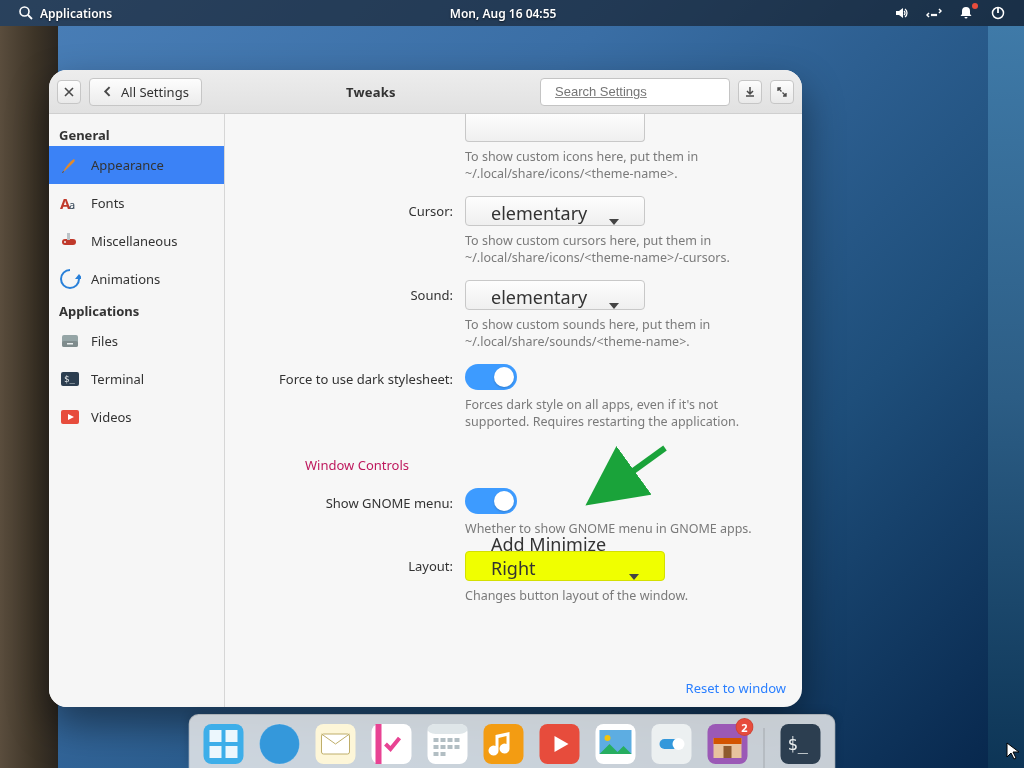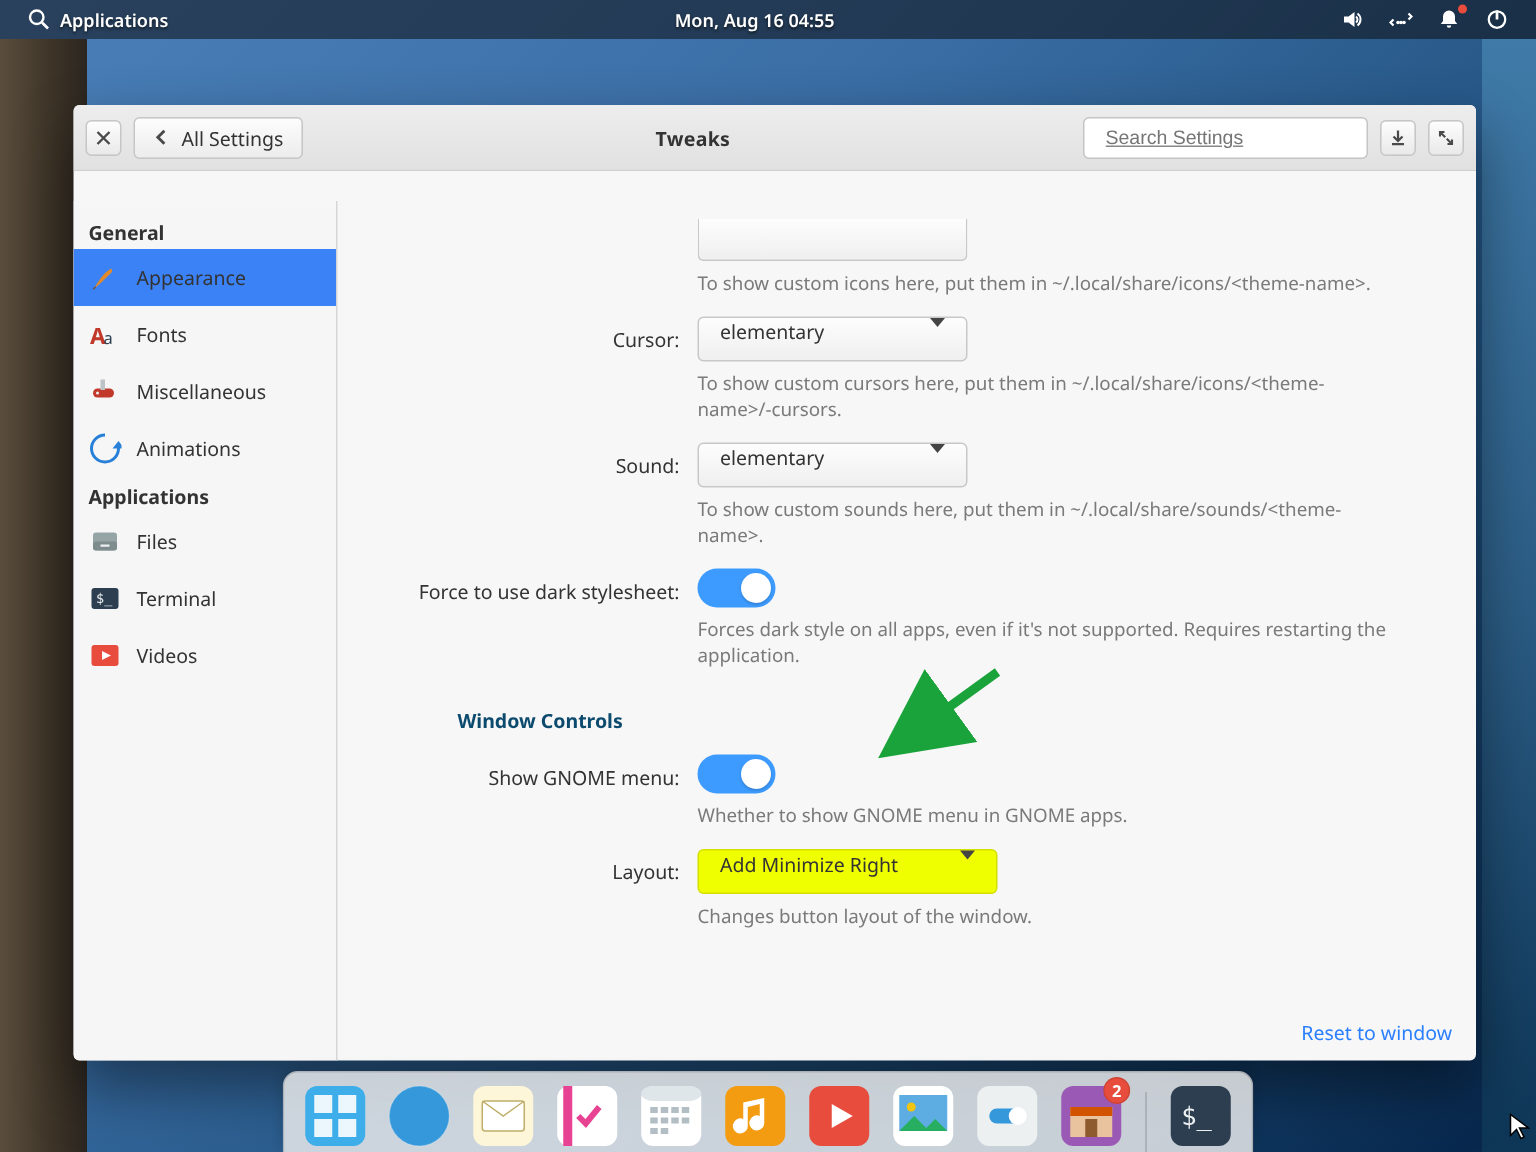--- a/index.html
+++ b/index.html
@@ -21,23 +21,23 @@
   font-weight:600; font-size:12px; text-shadow:0 1px 2px rgba(0,0,0,.6);
   padding:0 10px;
 }
 .top-panel .spacer{flex:1}
 .top-panel .item{display:flex;align-items:center;gap:6px;padding:0 8px;height:100%}
 .top-panel svg{width:16px;height:16px;fill:#fff}
 .notif-dot{position:relative}
 .notif-dot::after{content:"";position:absolute;top:3px;right:4px;width:6px;height:6px;background:#e74c3c;border-radius:50%}
 
 .window {
-  position:absolute; left:49px; top:70px; width:935px; height:637px;
-  background:#f7f7f7; border-radius:4px; box-shadow:0 18px 40px rgba(0,0,0,.45);
-  display:flex; flex-direction:column; overflow:hidden;gap:20px;
+  position:absolute; left:49px; top:70px; width:753px; height:637px;
+  background:#f7f7f7; border-radius:18px; box-shadow:0 18px 40px rgba(0,0,0,.45);
+  display:flex; flex-direction:column; overflow:hidden;
 }
 .titlebar{
   height:44px; background:linear-gradient(#ededed,#e1e1e1);
   border-bottom:1px solid #cfcfcf; display:flex; align-items:center; padding:0 8px; gap:8px;
 }
 .tb-btn{
   width:24px;height:24px;border:1px solid #c6c6c6;border-radius:4px;
   background:linear-gradient(#fdfdfd,#e9e9e9);display:flex;align-items:center;justify-content:center;
 }
 .tb-btn svg{width:12px;height:12px;fill:#4a4a4a}
@@ -60,24 +60,24 @@
 .side-item{
   height:38px;display:flex;align-items:center;gap:10px;padding:0 10px;color:#333;font-size:13px;
 }
 .side-item.selected{background:#3b82f6}
 .side-icon{width:22px;height:22px;display:flex;align-items:center;justify-content:center}
 .content{flex:1;overflow:auto;padding:0 20px 10px 20px;color:#333}
 .form-row{display:flex;align-items:flex-start;margin-top:14px}
 .form-label{width:220px;text-align:right;padding-right:12px;color:#333;padding-top:6px}
 .form-ctrl{flex:1}
 .hint{color:#7a7a7a;font-size:12.5px;margin-top:6px;max-width:460px}
-.section-head{font-weight:700;color:#0c4a6e;margin-top:26px;margin-bottom:2px;margin-left:60px}
+.section-head{font-weight:400;color:#be185d;margin-top:26px;margin-bottom:2px;margin-left:60px}
 .select{
   width:180px;height:30px;border:1px solid #c8c8c8;border-radius:4px;background:linear-gradient(#fdfdfd,#efefef);
-  display:flex;align-items:flex-start;justify-content:space-between;padding:0 14px;color:#333;font-size:13px;
+  display:flex;align-items:flex-end;justify-content:space-between;padding:0 25px;color:#333;font-size:18px;
 }
 .select.wide{width:200px}
 .select.highlight{background:#f0ff00;border-color:#d4e000}
 .tri-down{width:0;height:0;border-left:5px solid transparent;border-right:5px solid transparent;border-top:6px solid #444}
 .toggle{width:52px;height:26px;border-radius:13px;background:#3d9bff;position:relative}
 .toggle::after{content:"";position:absolute;right:3px;top:3px;width:20px;height:20px;border-radius:50%;background:#fff;box-shadow:0 1px 2px rgba(0,0,0,.2)}
 .footer-link{color:#2a7fff;position:absolute;right:16px;bottom:10px;font-size:13px}
 
 .arrow{position:absolute;left:585px;top:440px;pointer-events:none}
 .arrow svg{transform:rotate(0deg)}
@@ -244,21 +244,21 @@
               <rect x="2" y="4" width="18" height="14" rx="2" fill="#e74c3c"></rect>
               <path d="M9 8l6 3-6 3z" fill="#fff"></path>
             </svg>
           </span>
         <span>Videos</span>
       </div>
     </div>
 
     <div class="content">
 
-      <div class="form-row" style="margin-top:12px">
+      <div class="form-row" style="margin-top:0">
         <div class="form-label"></div>
         <div class="form-ctrl">
           <div style="width:180px;height:28px;border:1px solid #c8c8c8;border-radius:0 0 4px 4px;border-top:none;background:linear-gradient(#fdfdfd,#efefef)"></div>
           <div class="hint">To show custom icons here, put them in ~/.local/share/icons/&lt;theme-name&gt;.</div>
         </div>
       </div>
 
       <div class="form-row">
         <div class="form-label">Cursor:</div>
         <div class="form-ctrl">

